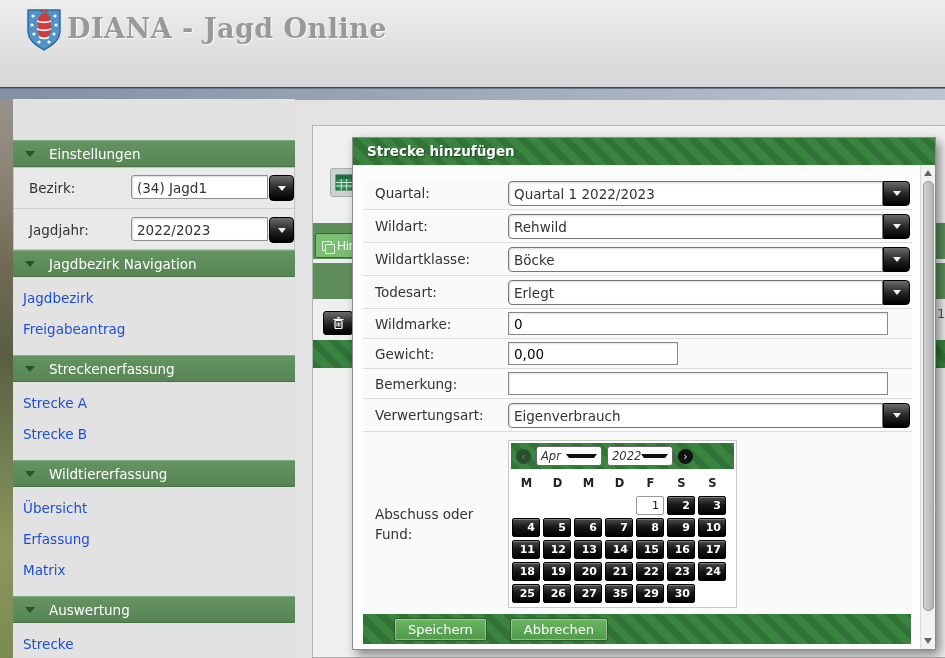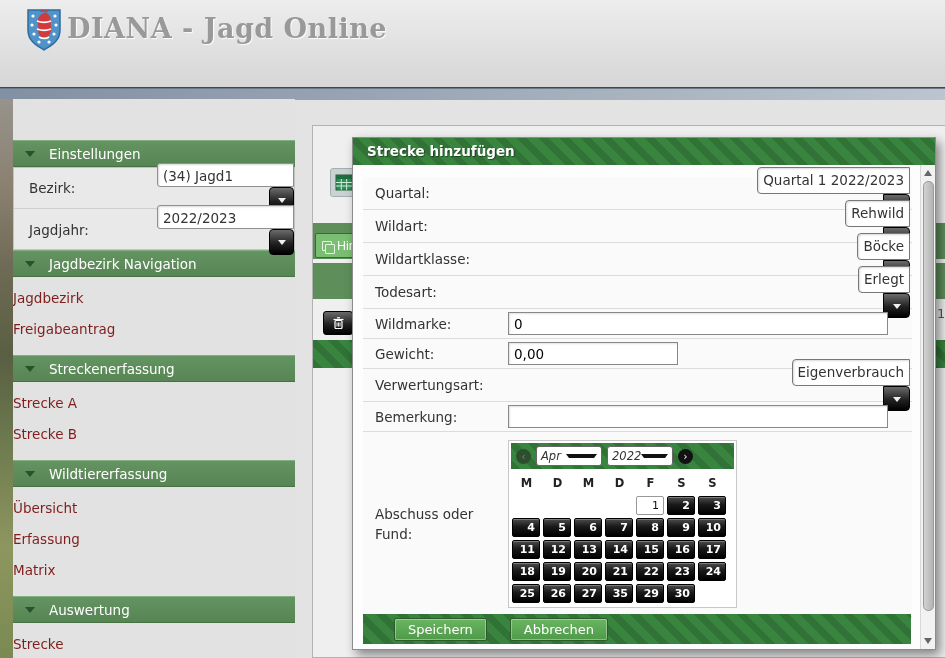--- a/index.html
+++ b/index.html
@@ -23,27 +23,27 @@
   
   .sidebar{position:absolute;left:13px;top:99px;width:282px;height:559px;background:#e2e2e2;
     padding-top:41px;box-sizing:border-box;overflow:hidden;}
   .sec-header{height:27px;display:flex;align-items:center;
     background:linear-gradient(#649462,#578554);
     border-top:1px solid #83ae80;border-bottom:1px solid #477044;
     color:#fff;font-size:13.5px;cursor:pointer;box-sizing:border-box;}
   .sec-arrow{width:0;height:0;border-left:5px solid transparent;border-right:5px solid transparent;
     border-top:6px solid #2a512c;margin:0 14px 0 12px;}
   .items{padding:6px 0 10px;}
-  .item{height:31px;line-height:31px;color:#7f1d1d;cursor:pointer;}
+  .item{height:31px;line-height:31px;padding-left:10px;color:#1d4ed8;cursor:pointer;}
   .settings-box{background:#e9e9e9;border:1px solid #c2c2c2;height:83px;box-sizing:border-box;}
   .settings-row{height:41px;display:flex;align-items:center;padding-left:15px;box-sizing:border-box;gap:34px;}
   .settings-row.first{border-bottom:1px solid #cfcfcf;}
   .settings-label{width:102px;}
   
-  .dd{display:flex;align-items:flex-end;flex-direction:column;}
+  .dd{display:flex;align-items:flex-start;}
   .dd-field{background:#fff;border:1px solid #8f8f8f;border-radius:3px 0 0 3px;height:24px;
     line-height:24px;padding:0 5px;box-sizing:border-box;overflow:hidden;white-space:nowrap;
     box-shadow:inset 1px 1px 2px rgba(0,0,0,.15);}
   .dd-btn{width:25px;height:26px;margin-left:1px;border:1px solid #000;border-radius:4px;
     background:linear-gradient(#6b6b6b,#222 55%,#000);display:flex;align-items:center;
     justify-content:center;cursor:pointer;box-sizing:border-box;flex:none;}
   .dd-tri{width:0;height:0;border-left:4px solid transparent;border-right:4px solid transparent;
     border-top:5px solid #f0f0f0;margin-top:1px;}
   .sb-dd .dd-field{width:137px;}
   
@@ -279,32 +279,32 @@
       </span>
     </div>
     <div class="form-row row-in">
       <span class="form-label">Wildmarke:</span>
       <input class="txt-input w-full" value="0" style="">
     </div>
     <div class="form-row row-in">
       <span class="form-label">Gewicht:</span>
       <input class="txt-input w-small" value="0,00" style="">
     </div>
-    <div class="form-row row-dd">
-      <span class="form-label">Verwertungsart:</span>
-      <span class="dd">
-        <span class="dd-field">Eigenverbrauch</span>
-        <span class="dd-btn">
-            <span class="dd-tri"></span>
-          </span>
-      </span>
-    </div>
     <div class="form-row row-in">
       <span class="form-label">Bemerkung:</span>
       <input class="txt-input w-full" value="" style="">
+    </div>
+    <div class="form-row row-dd">
+      <span class="form-label">Verwertungsart:</span>
+      <span class="dd">
+        <span class="dd-field">Eigenverbrauch</span>
+        <span class="dd-btn">
+            <span class="dd-tri"></span>
+          </span>
+      </span>
     </div>
     <div class="form-row row-cal">
       <span class="form-label">Abschuss oder Fund:</span>
       <div class="cal">
         <div class="cal-head striped">
           <span class="nav-circle nav-prev">‹</span>
           <span class="cal-select">
             <span>Apr</span>
             <span class="sel-tri"></span>
           </span>

